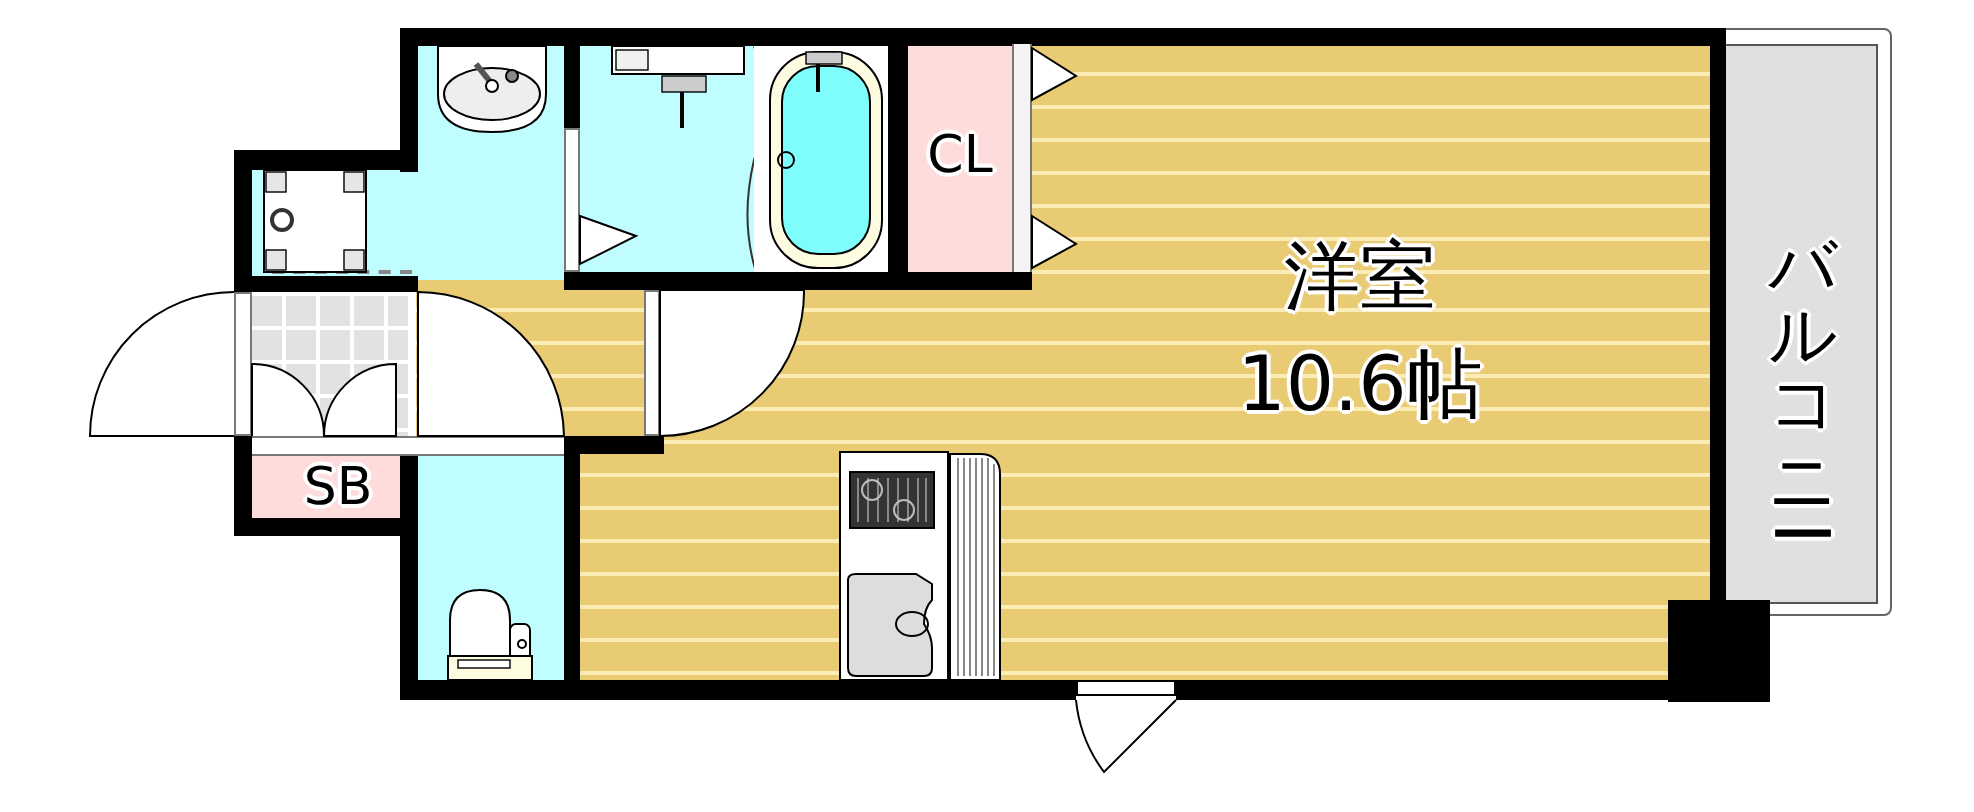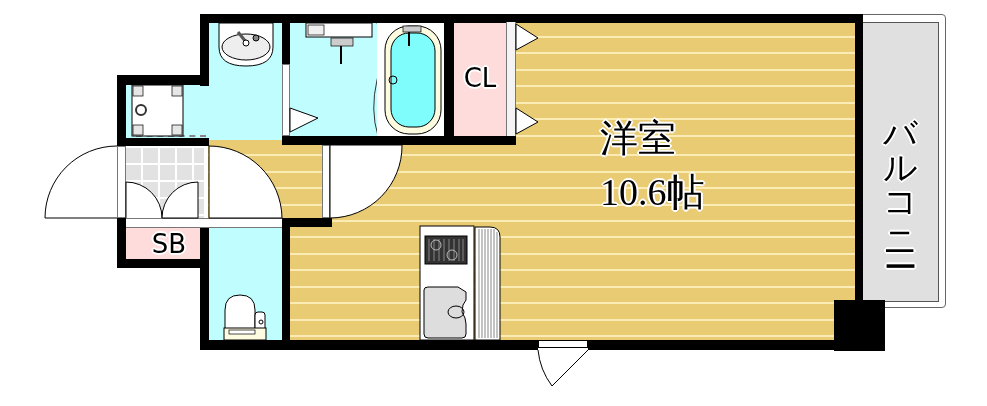--- a/index.html
+++ b/index.html
@@ -17,21 +17,21 @@
   .tile {
     background-color:#e2e2e2;
     background-image:
       repeating-linear-gradient(to right, transparent 0 15px, #fff 15px 17px),
       repeating-linear-gradient(to bottom, transparent 0 15px, #fff 15px 17px);
   }
   .outline-text {
     color:#000;
     text-shadow: 0 0 2px #fff, 0 0 2px #fff, 1px 1px 0 #fff, -1px -1px 0 #fff, 1px -1px 0 #fff, -1px 1px 0 #fff, 2px 0 0 #fff, -2px 0 0 #fff, 0 2px 0 #fff, 0 -2px 0 #fff;
   }
-  .label-room { font-size:38px; line-height:40px; font-weight:normal; }
+  .label-room { font-size:38px; line-height:40px; text-align:center; font-weight:normal; }
   .label-small { font-size:26px; line-height:28px; text-align:center; }
   .balcony-label { writing-mode:vertical-rl; font-size:34px; letter-spacing:0; }
   svg { position:absolute; overflow:visible; }
 </style>
 </head>
 <body>
 
 <div class="abs" style="left:862px;top:14px;width:84px;height:294px;background:#fff;border:1px solid #666;border-radius:0 4px 4px 0;"></div>
 <div class="abs" style="left:863px;top:22px;width:76px;height:280px;background:#e0e0e0;border:1px solid #555;border-left:none;"></div>
 <div class="abs outline-text balcony-label" style="left:880px;top:95px;width:44px;height:160px;">バルコニー</div>
@@ -73,21 +73,21 @@
 
 <div class="abs" style="left:506px;top:22px;width:10px;height:114px;background:#f4f4f4;border-left:1px solid #777;border-right:1px solid #777;"></div>
 <div class="abs" style="left:282px;top:64px;width:8px;height:72px;background:#fff;border:1px solid #777;"></div>
 <div class="abs" style="left:322px;top:145px;width:8px;height:73px;background:#fff;border:1px solid #777;"></div>
 <div class="abs" style="left:117px;top:146px;width:9px;height:72px;background:#fff;border:1px solid #777;"></div>
 <div class="abs" style="left:126px;top:218px;width:156px;height:10px;background:#fff;border-top:1px solid #777;border-bottom:1px solid #777;"></div>
 <div class="abs" style="left:136px;top:135px;width:70px;height:4px;border-top:2px dashed #888;"></div>
 <div class="abs" style="left:538px;top:340px;width:50px;height:8px;background:#fff;border:1px solid #000;"></div>
 
 <div class="abs outline-text label-room" style="left:600px;top:118px;width:160px;">洋室</div>
-<div class="abs outline-text label-room" style="left:600px;top:172px;width:160px;font-family:Liberation Serif, serif;">10.6帖</div>
+<div class="abs outline-text label-room" style="left:600px;top:172px;width:160px;">10.6帖</div>
 
 <svg width="987" height="406" style="left:0;top:0;">
 
   <g>
     <path d="M219 23 L273 23 L273 47 Q273 66 246 66 Q219 66 219 47 Z" fill="#fff" stroke="#000" stroke-width="1"></path>
     <ellipse cx="246" cy="47" rx="24" ry="13" fill="#eee" stroke="#000" stroke-width="1"></ellipse>
     <line x1="238" y1="32" x2="246" y2="42" stroke="#555" stroke-width="3"></line>
     <circle cx="246" cy="43" r="3" fill="#fff" stroke="#000"></circle>
     <circle cx="256" cy="38" r="3" fill="#888" stroke="#000"></circle>
   </g>

